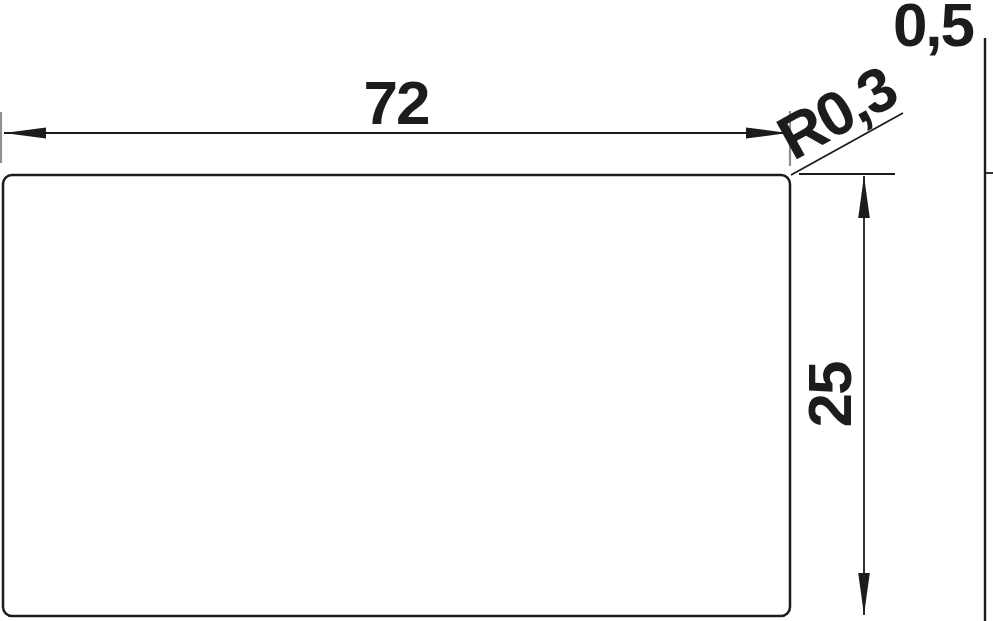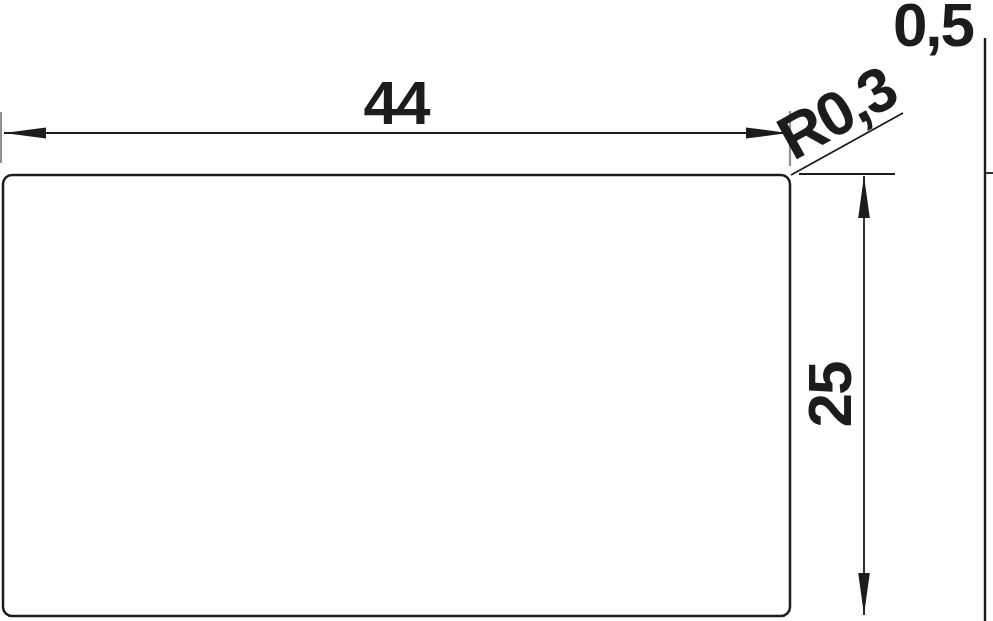--- a/index.html
+++ b/index.html
@@ -103,21 +103,21 @@
     <line x1="864" y1="176" x2="864" y2="615" class="dim"></line>
     <polygon points="864,176 858.2,218 869.8,218" class="arr"></polygon>
     <polygon points="864,615 858.2,573 869.8,573" class="arr"></polygon>
 
     <line x1="791" y1="175" x2="903" y2="113" class="dim"></line>
 
     <line x1="985" y1="38" x2="985" y2="621" class="part-edge"></line>
     <line x1="985" y1="173" x2="993" y2="173" class="dim"></line>
   </svg>
 
-  <div class="dim-label label-width">44</div>
+  <div class="dim-label label-width">72</div>
 
   <div class="dim-label label-height">25</div>
 
   <div class="dim-label label-radius">R0,3</div>
 
   <div class="dim-label label-thickness">0,5</div>
 
 </div>
 
 </body></html>

